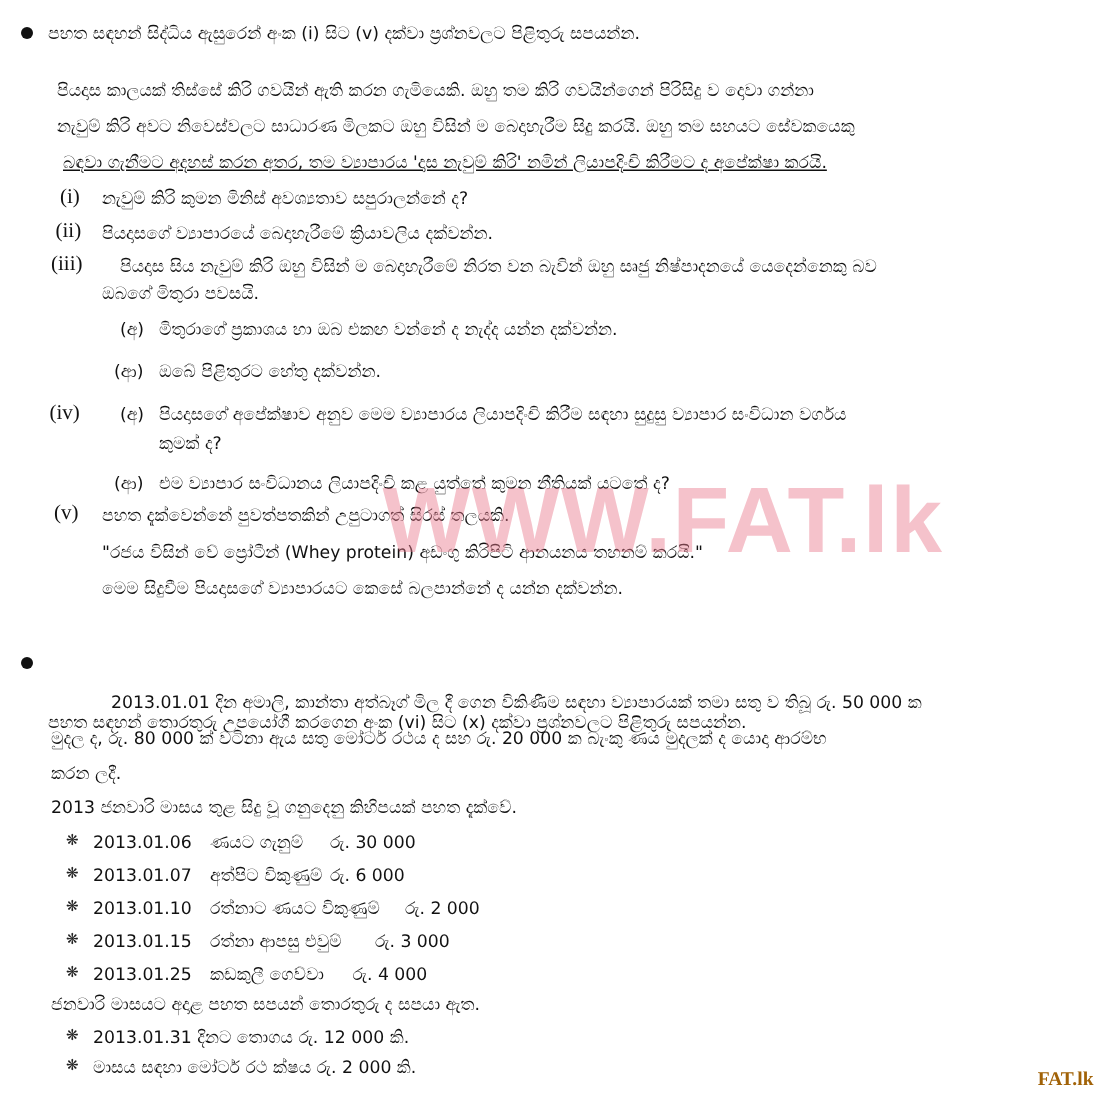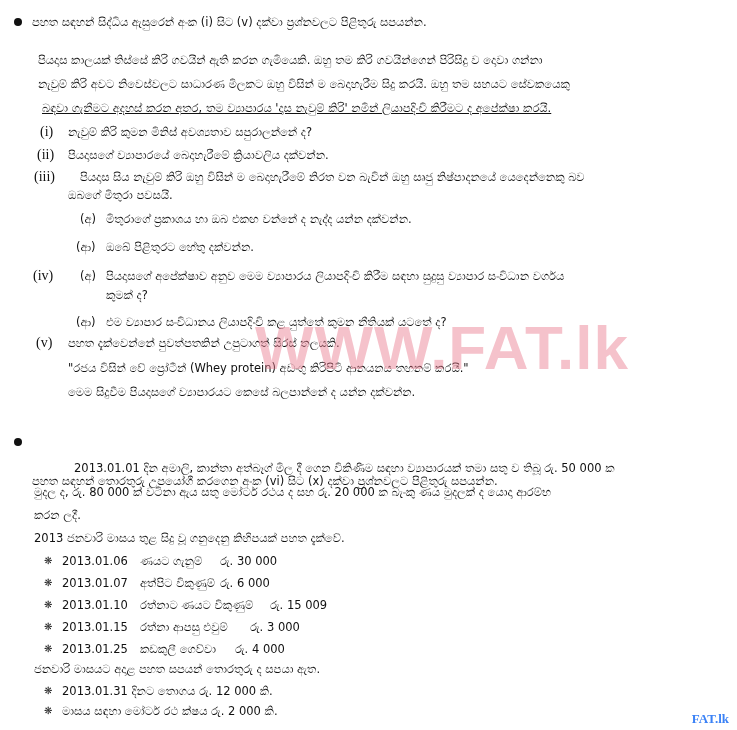--- a/index.html
+++ b/index.html
@@ -17,21 +17,21 @@
   .watermark {
     position: absolute; left: 255px; top: 312px;
     font-family: "Liberation Sans", "DejaVu Sans", sans-serif;
     font-weight: bold; font-size: 62px; letter-spacing: 1px;
     color: rgba(232, 120, 140, 0.45);
     pointer-events: none;
   }
   .footer-mark {
     position: absolute; right: 8px; top: 711px;
     font-family: "Liberation Serif", "DejaVu Serif", serif;
-    font-size: 13px; color: #3b82f6; font-weight: bold;
+    font-size: 13px; color: #a16207; font-weight: bold;
   }
 </style>
 </head>
 <body>
 
 <div class="bullet" style="left:14px;top:18px;"></div>
 <div class="line" style="left:32px;top:14px;">පහත සඳහන් සිද්ධිය ඇසුරෙන් අංක (i) සිට (v) දක්වා ප්‍රශ්නවලට පිළිතුරු සපයන්න.</div>
 
 <div class="line" style="left:38px;top:52px;">පියදාස කාලයක් තිස්සේ කිරි ගවයින් ඇති කරන ගැමියෙකි. ඔහු තම කිරි ගවයින්ගෙන් පිරිසිදු ව දොවා ගන්නා</div>
 <div class="line" style="left:38px;top:76px;text-align:center;">නැවුම් කිරි අවට නිවෙස්වලට සාධාරණ මිලකට ඔහු විසින් ම බෙදාහැරීම සිදු කරයි. ඔහු තම සහයට සේවකයෙකු</div>
@@ -84,21 +84,21 @@
   <div class="line" style="left:220px;top:553px;">රු. 30 000</div>
 
   <div class="star" style="left:44px;top:575px;">❋</div>
   <div class="line" style="left:62px;top:575px;">2013.01.07</div>
   <div class="line" style="left:140px;top:575px;">අත්පිට විකුණුම්</div>
   <div class="line" style="left:220px;top:575px;">රු. 6 000</div>
 
   <div class="star" style="left:44px;top:597px;">❋</div>
   <div class="line" style="left:62px;top:597px;">2013.01.10</div>
   <div class="line" style="left:140px;top:597px;">රත්නාට ණයට විකුණුම්</div>
-  <div class="line" style="left:270px;top:597px;">රු. 15 009</div>
+  <div class="line" style="left:270px;top:597px;">රු. 2 000</div>
 
   <div class="star" style="left:44px;top:619px;">❋</div>
   <div class="line" style="left:62px;top:619px;">2013.01.15</div>
   <div class="line" style="left:140px;top:619px;text-align:center;">රත්නා ආපසු එවුම්</div>
   <div class="line" style="left:250px;top:619px;">රු. 3 000</div>
 
   <div class="star" style="left:44px;top:641px;">❋</div>
   <div class="line" style="left:62px;top:641px;">2013.01.25</div>
   <div class="line" style="left:140px;top:641px;">කඩකුලී ගෙව්වා</div>
   <div class="line" style="left:235px;top:641px;">රු. 4 000</div>

